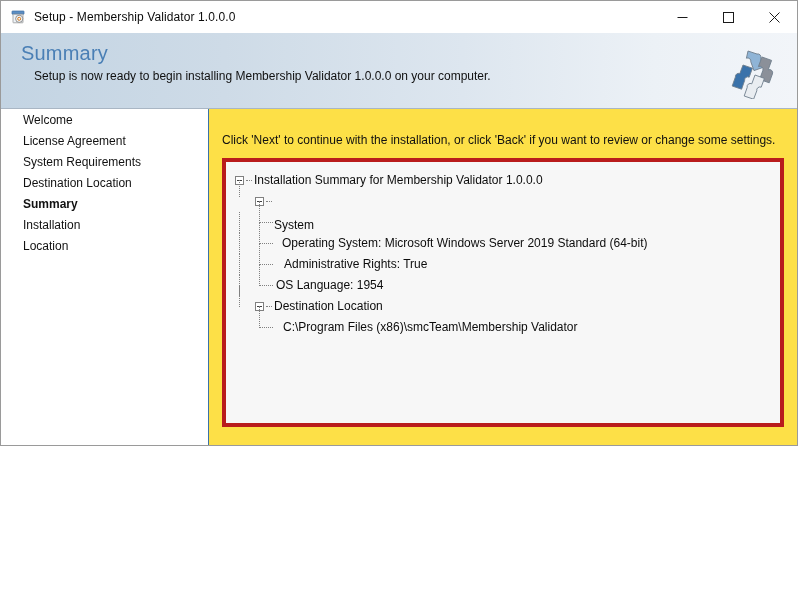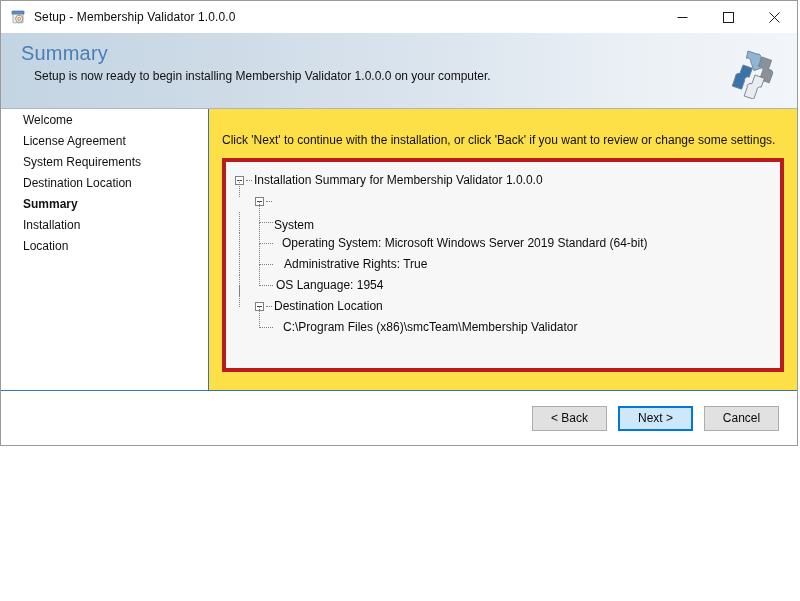--- a/index.html
+++ b/index.html
@@ -345,19 +345,14 @@
 
         <div class="tnode">
           <span class="elbow" style="left:33px; top:-11px; width:13px; height:21px;"></span>
           <span class="tlabel" style="left:57px;">C:\Program Files (x86)\smcTeam\Membership Validator</span>
         </div>
 
       </div>
     </div>
   </div>
 
-  <div class="footer">
-    <div class="btn">&lt; Back</div>
-    <div class="btn default">Next &gt;</div>
-    <div class="btn">Cancel</div>
-  </div>
 
 </div>
 
 </body></html>

